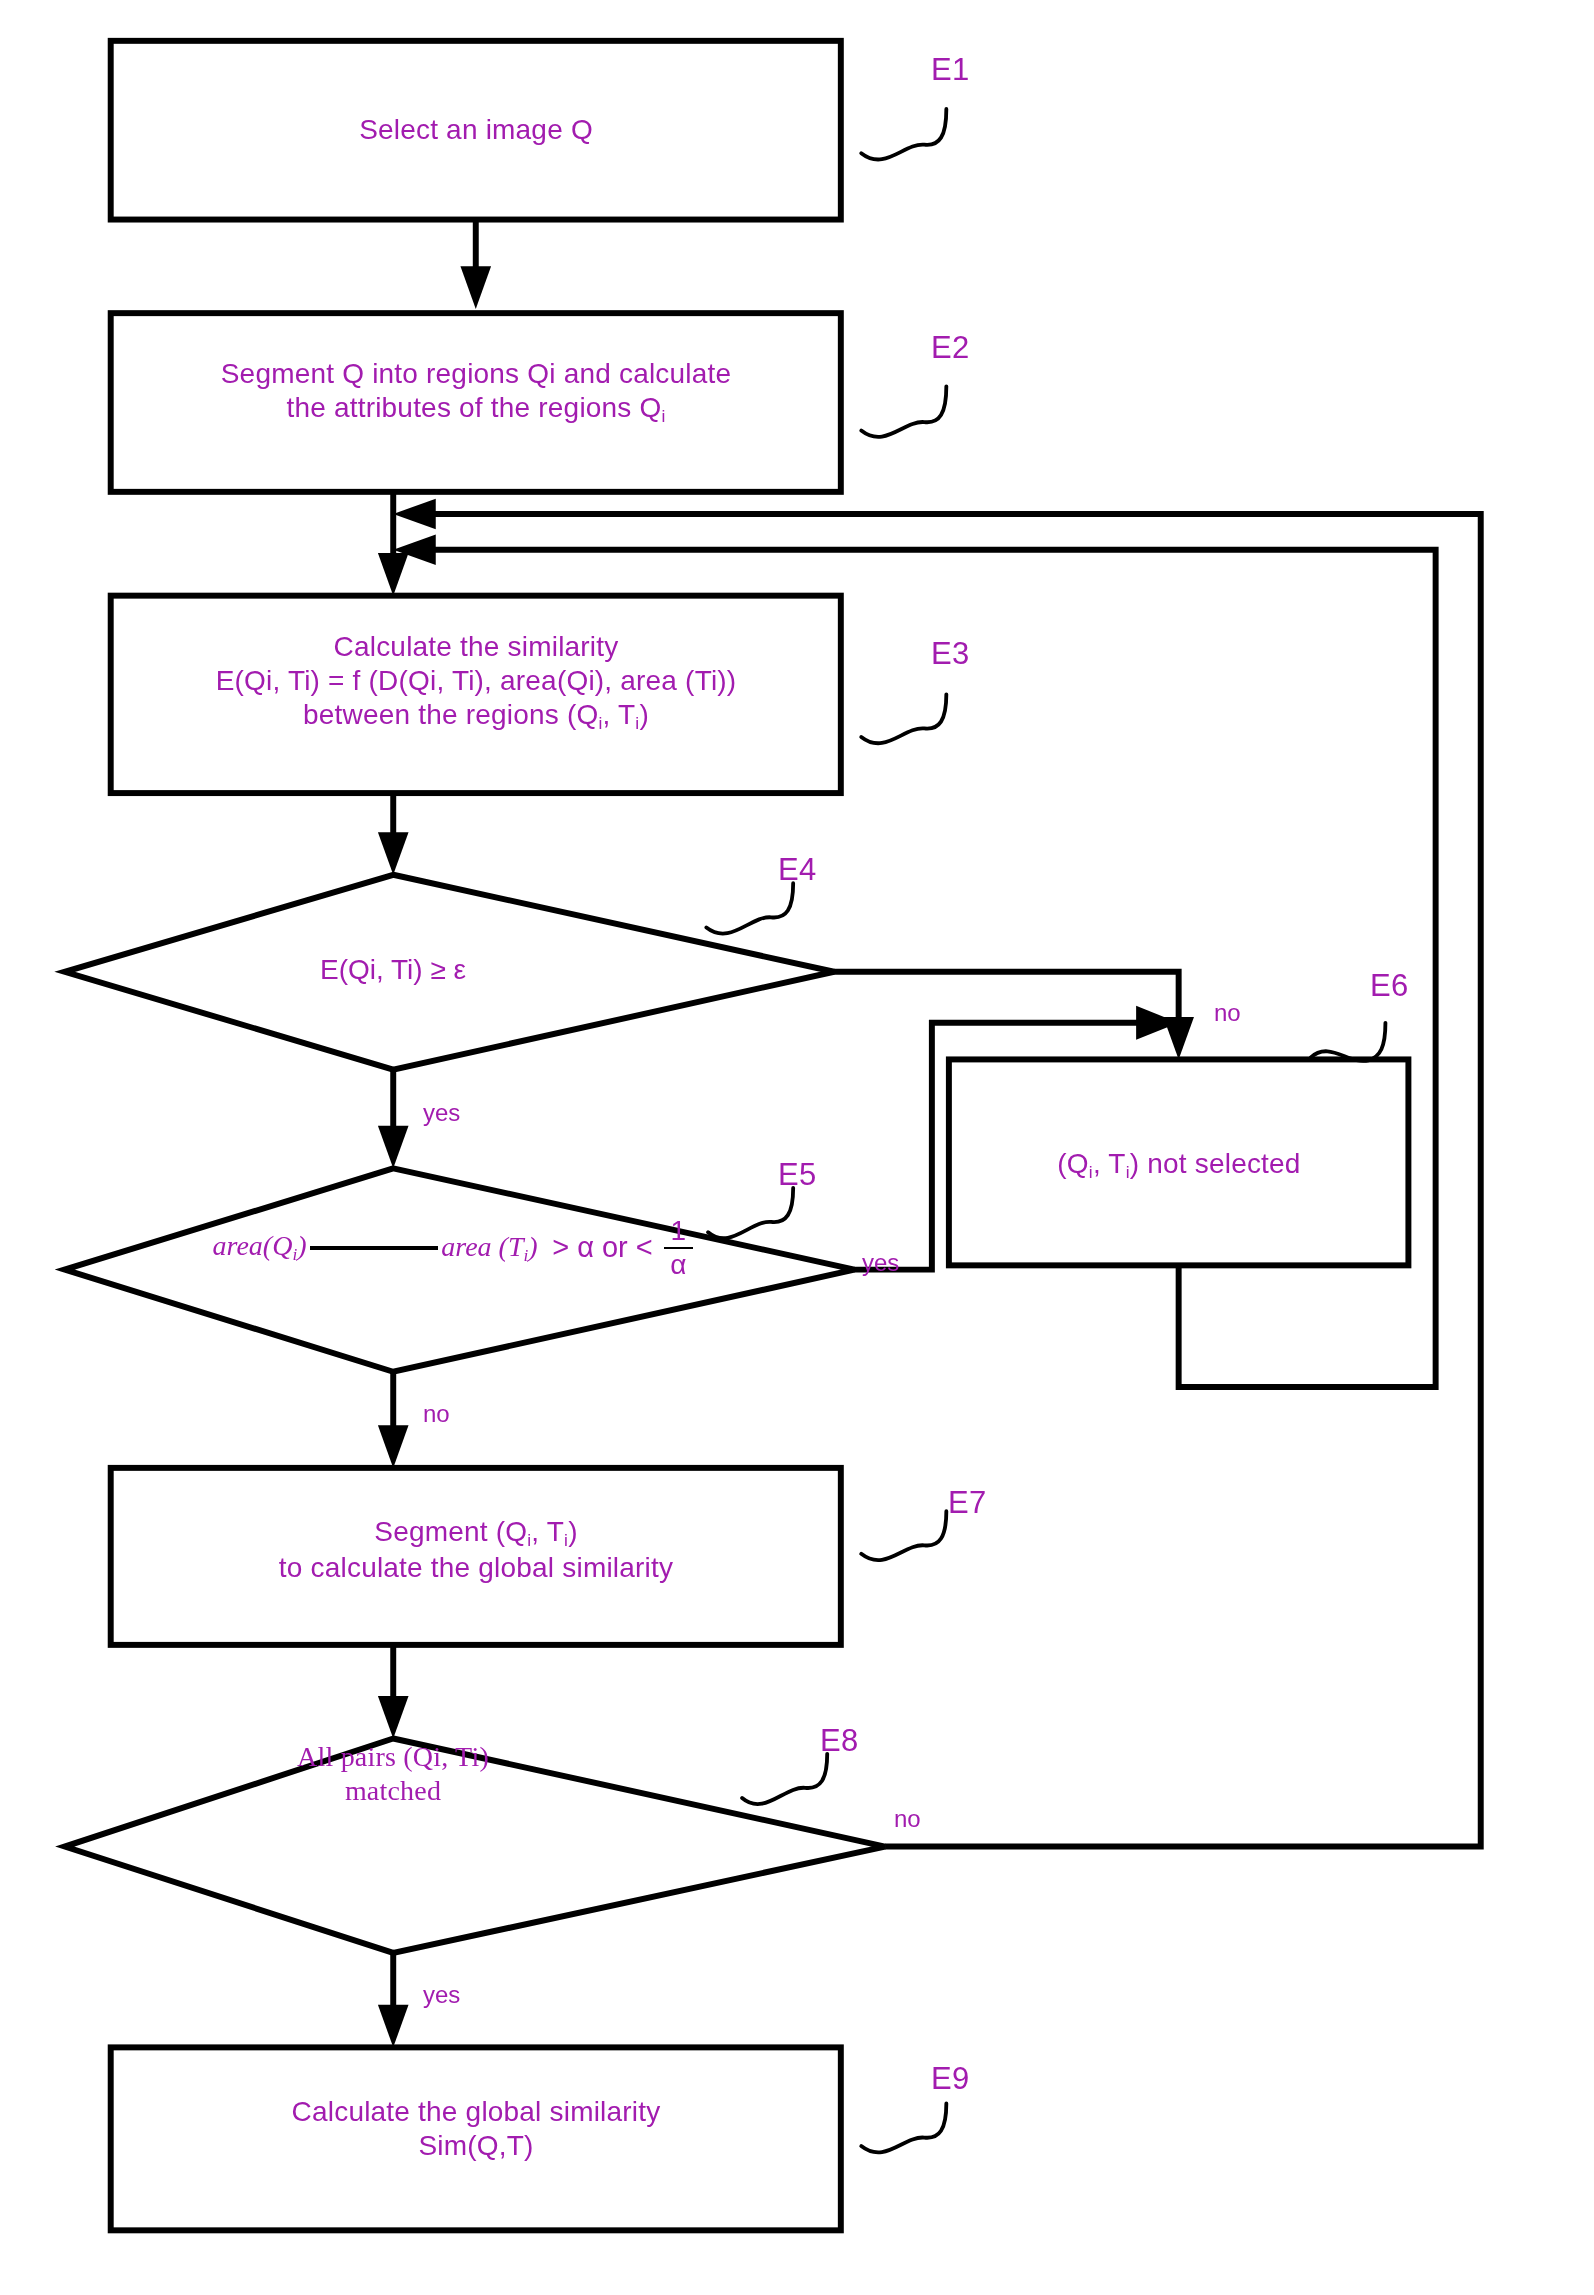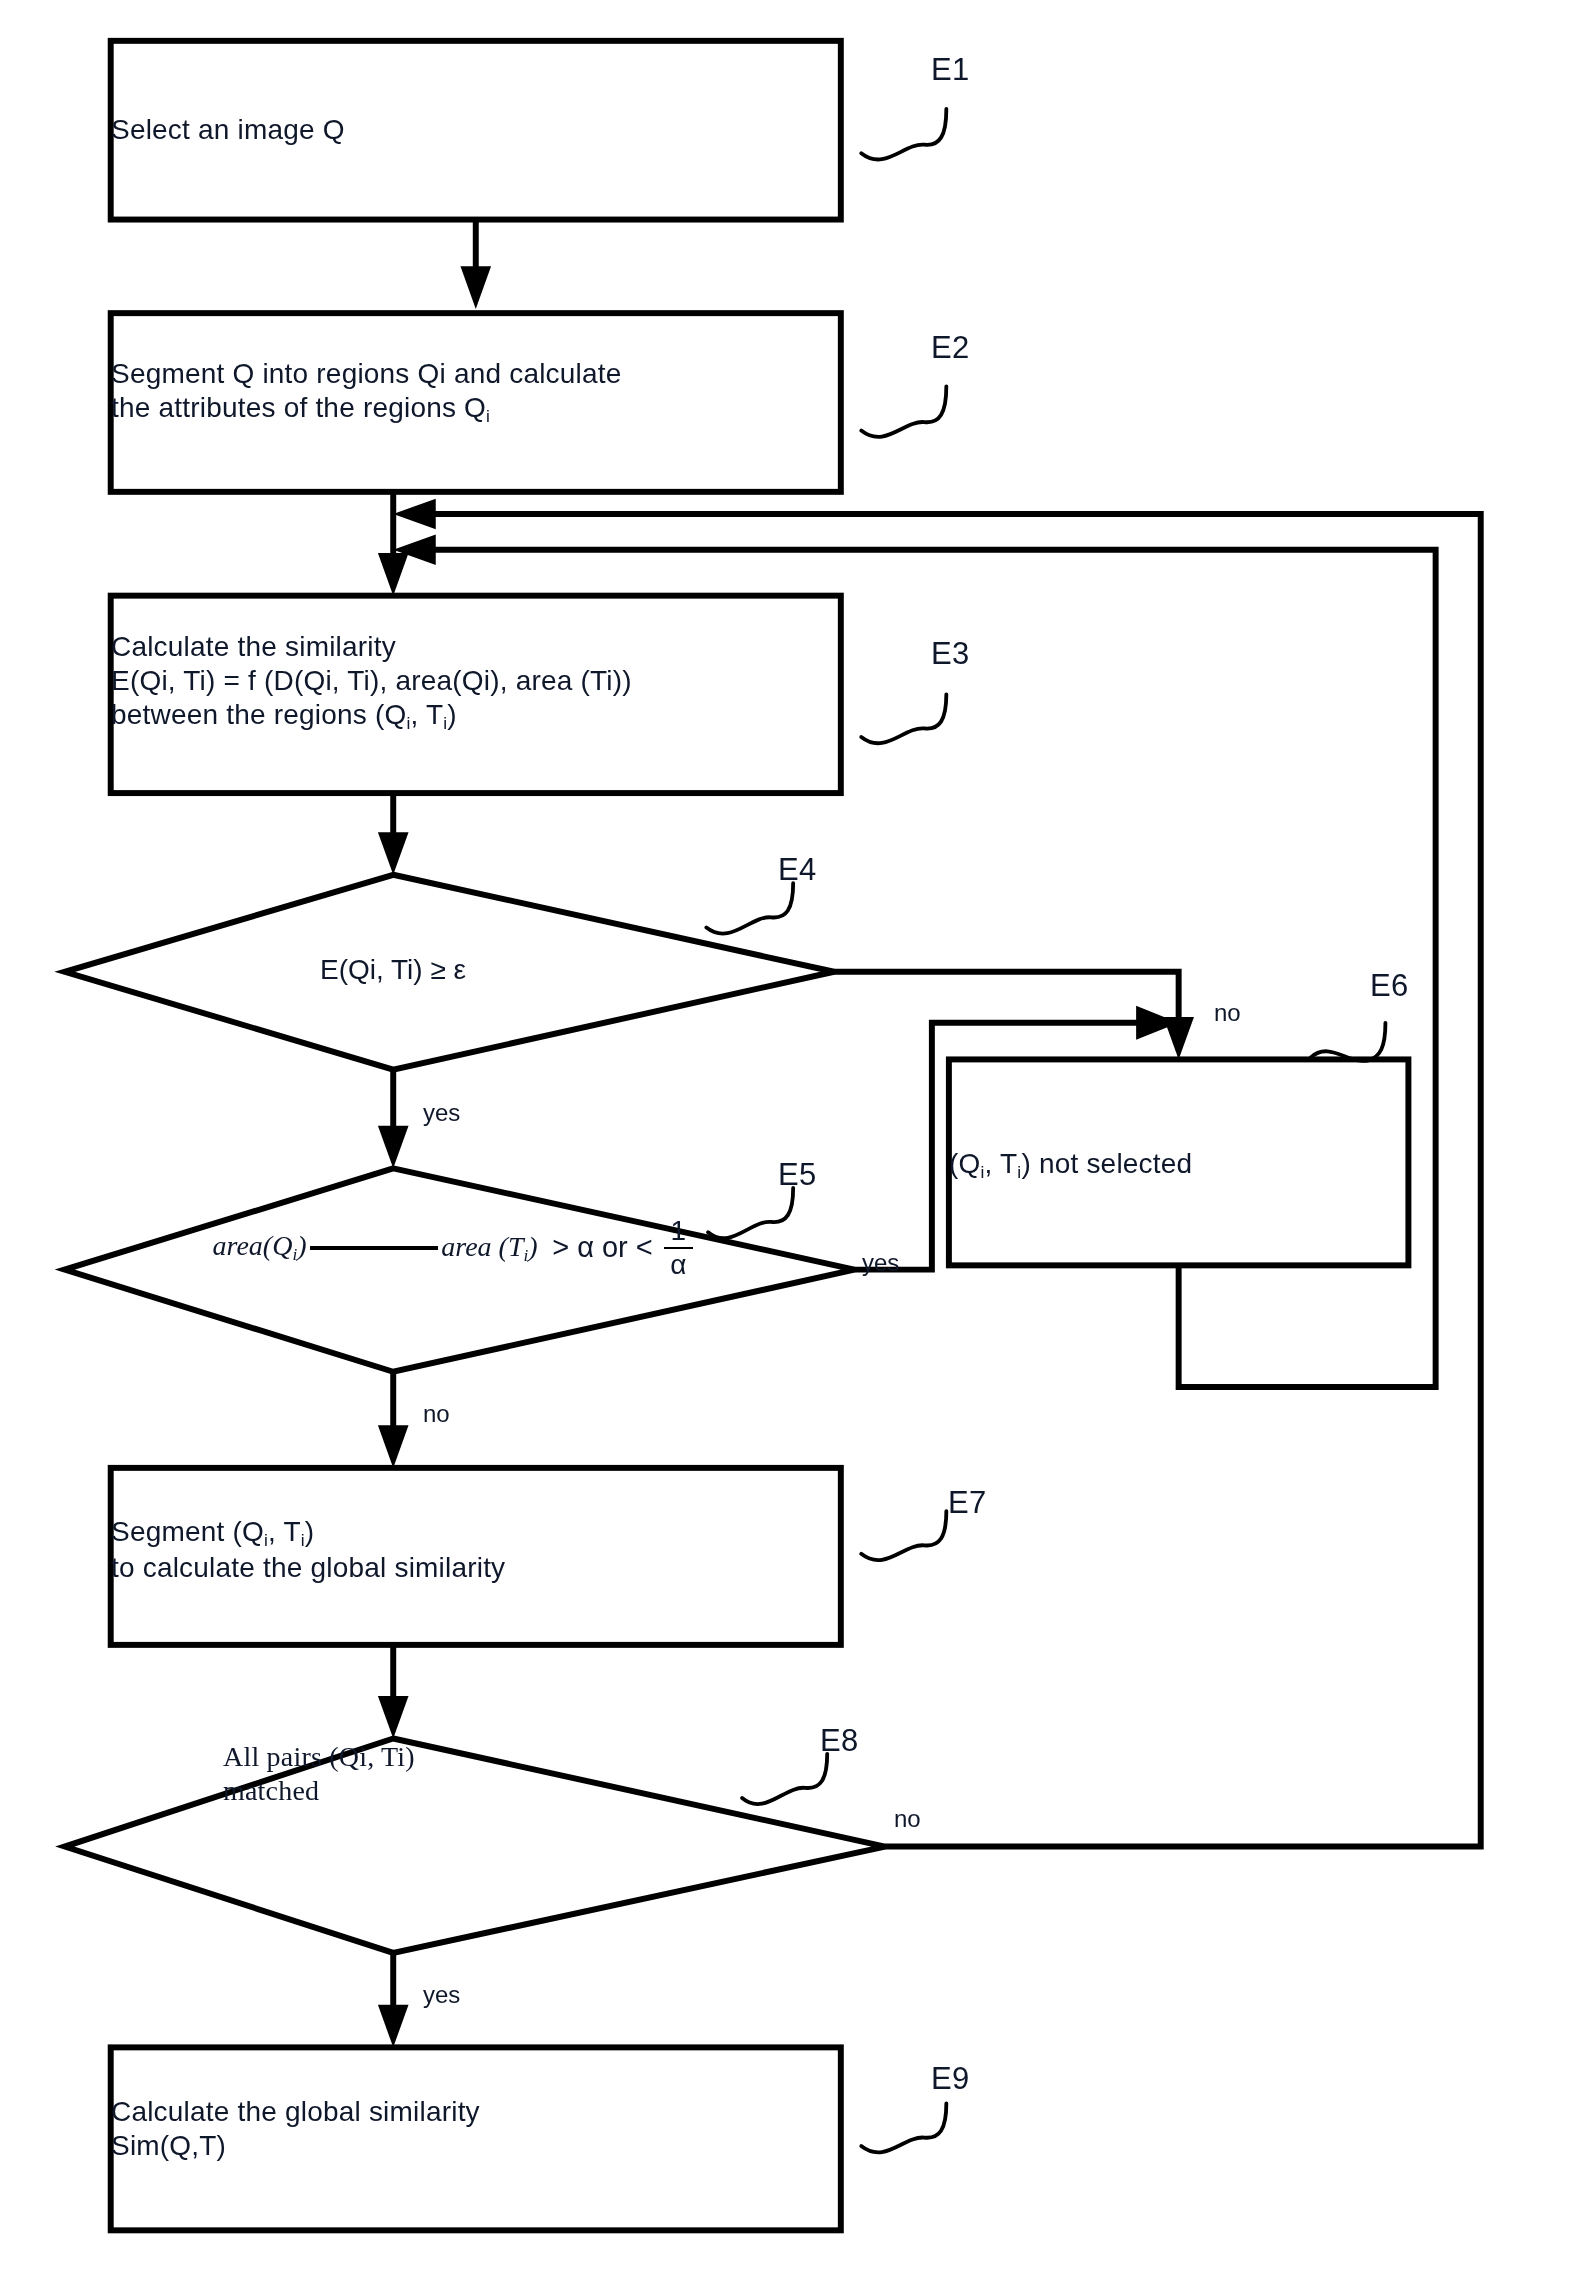--- a/index.html
+++ b/index.html
@@ -44,27 +44,27 @@
     stroke-width: 4.5;
     stroke-linecap: round;
   }
   .arrowhead {
     fill: #000000;
     stroke: none;
   }
   
   .lbl {
     position: absolute;
-    color: #0f172a;
+    color: #a21caf;
     font-family: "Liberation Sans", sans-serif;
     white-space: nowrap;
     line-height: 1.22;
   }
   .box-text {
-    text-align: left;
+    text-align: center;
     font-size: 28px;
     letter-spacing: 0.2px;
   }
   .ref {
     font-size: 31px;
     letter-spacing: 0.4px;
   }
   .yn {
     font-size: 24px;
   }

